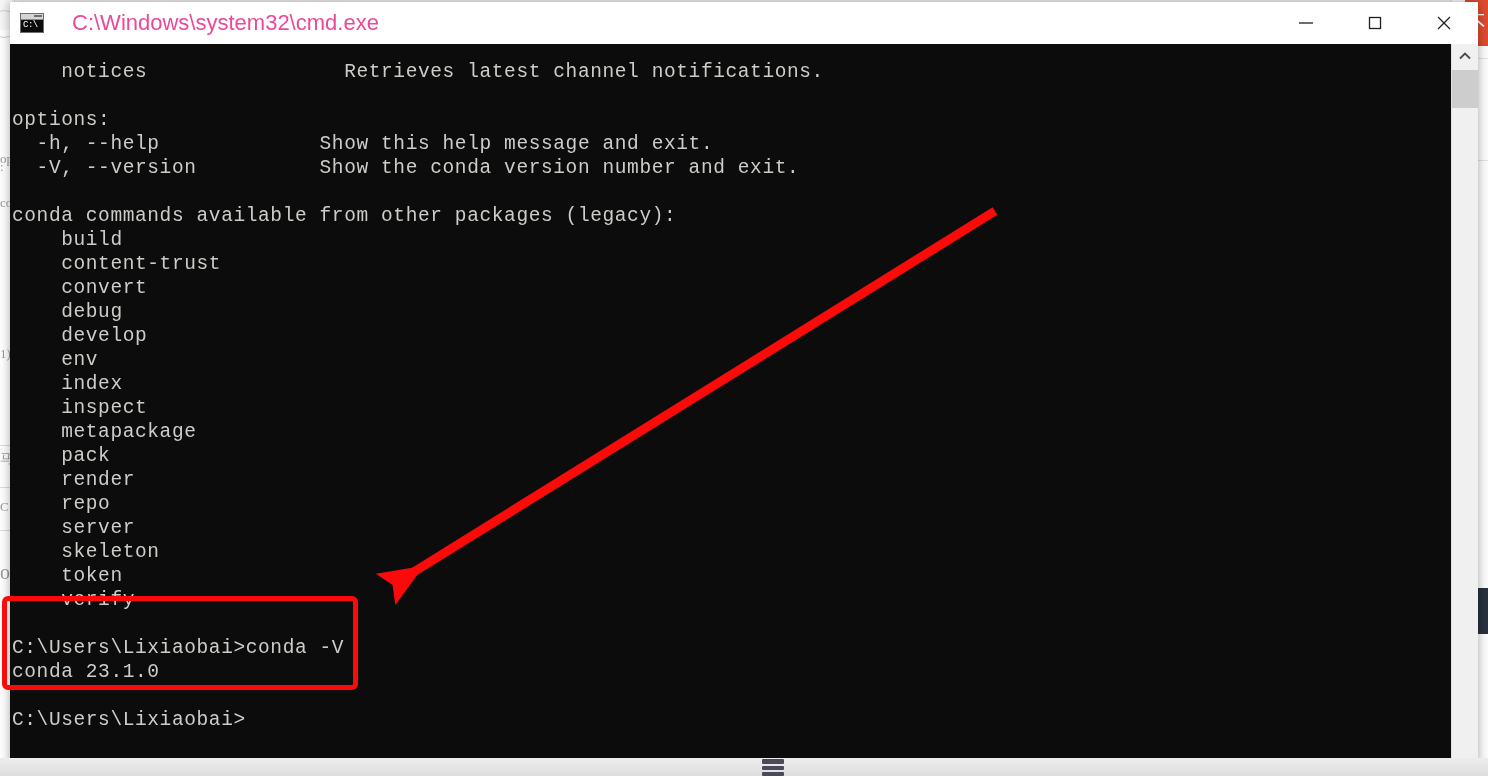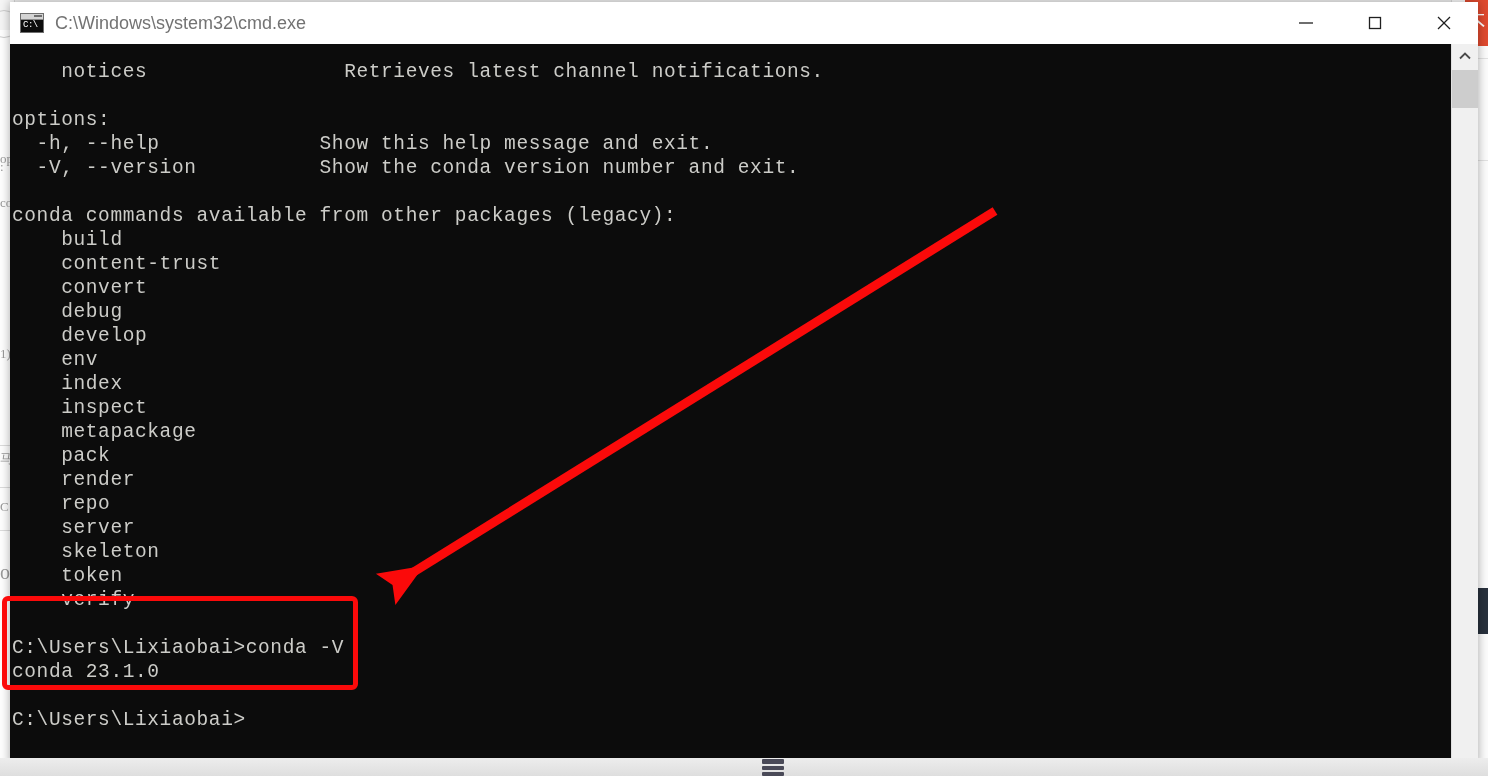--- a/index.html
+++ b/index.html
@@ -179,23 +179,23 @@
     position: absolute;
     left: 2px;
     top: 6px;
     color: #ffffff;
     font-size: 9px;
     line-height: 10px;
     font-family: "Liberation Mono", monospace;
     letter-spacing: -0.5px;
   }
   .cmd-title-text {
-    margin-left: 11px;
-    font-size: 18px;
-    color: #737373;
+    margin-left: 28px;
+    font-size: 22px;
+    color: #ec4899;
     font-family: "Liberation Sans", sans-serif;
     white-space: nowrap;
   }
   .win-controls {
     position: absolute;
     right: 0;
     top: 0;
     height: 42px;
     display: flex;
   }

